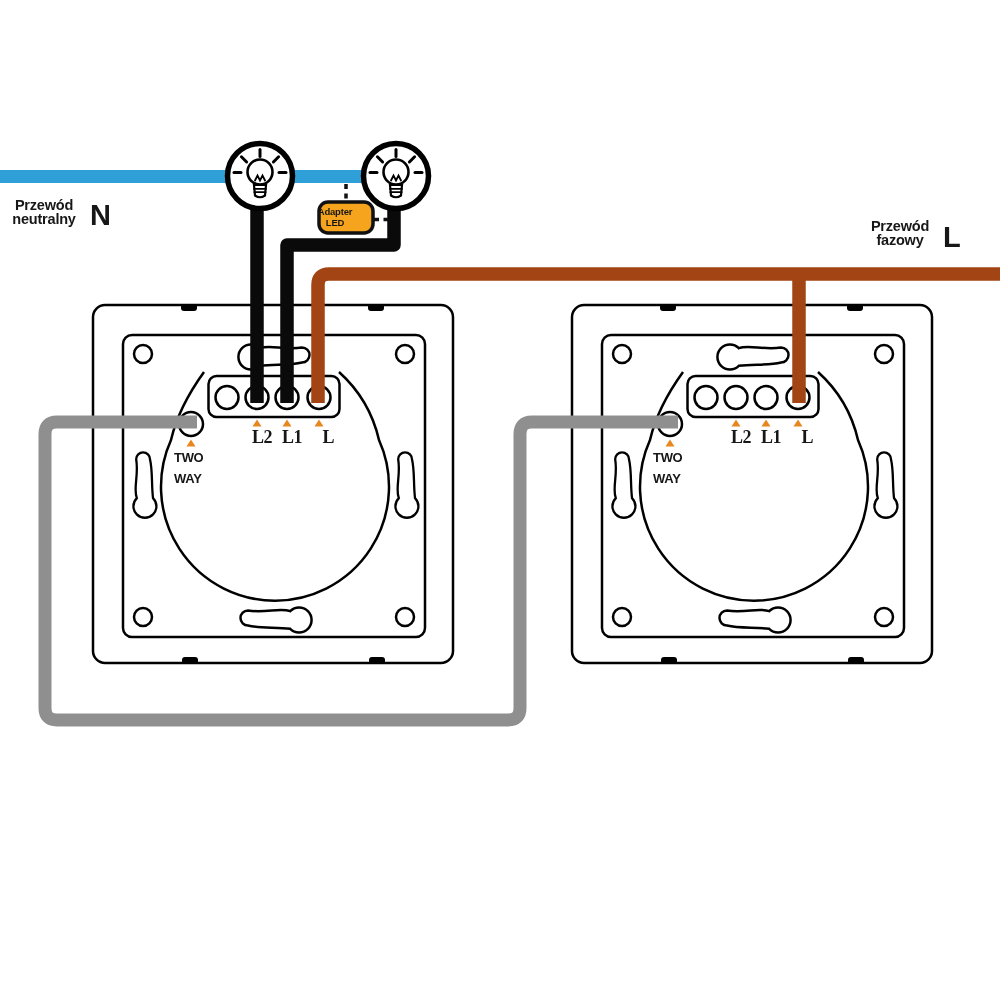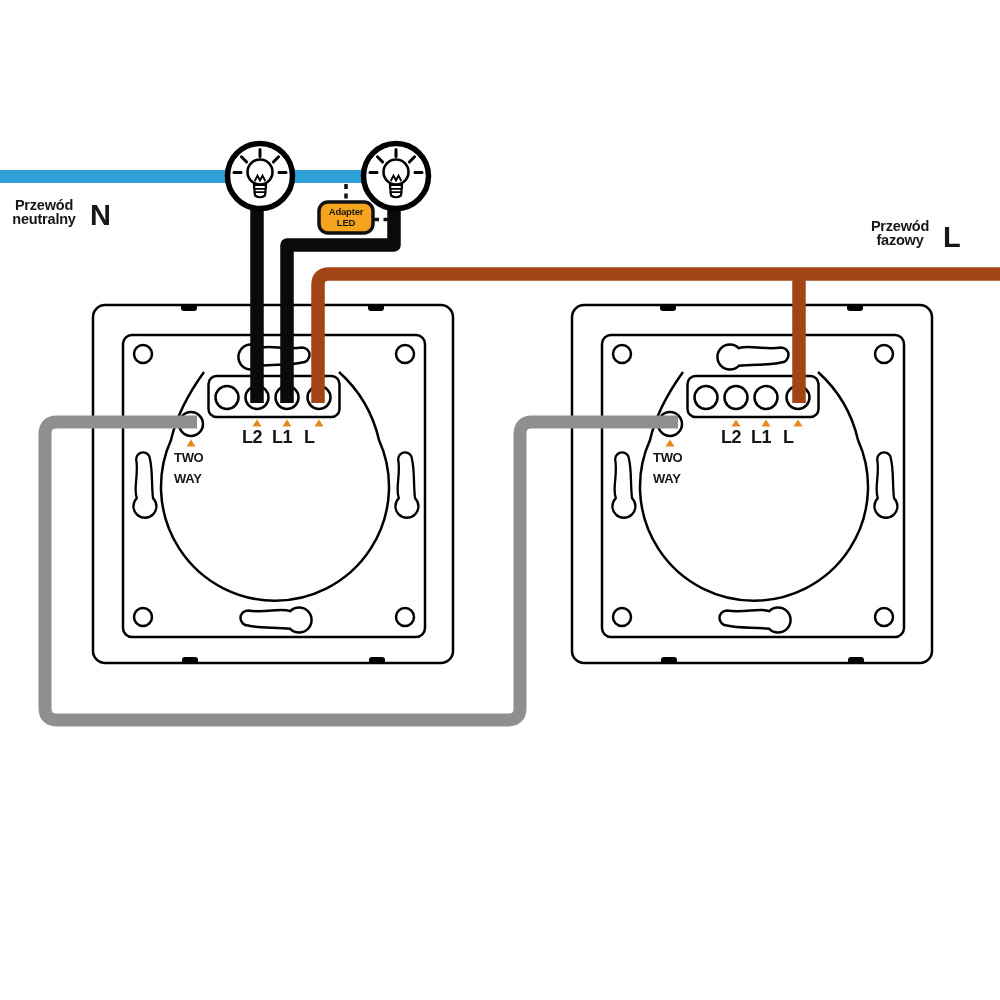--- a/index.html
+++ b/index.html
@@ -3,21 +3,21 @@
 <meta charset="utf-8">
 <style>
   html,body{margin:0;padding:0;background:#fff;}
   #stage{position:relative;width:1000px;height:1000px;background:#fff;overflow:hidden;
          font-family:"Liberation Sans", sans-serif;color:#151515;}
   #diagram-svg{position:absolute;left:0;top:0;}
   .txt{position:absolute;font-weight:700;color:#171717;white-space:nowrap;}
   .wire-label{font-size:14.5px;line-height:13.5px;text-align:center;letter-spacing:-0.2px;}
   .wire-symbol{font-size:29px;line-height:29px;letter-spacing:-0.5px;}
   .adapter-label{font-size:9.5px;line-height:11px;text-align:center;letter-spacing:-0.2px;}
-  .terminal-label{font-size:18px;line-height:18px;width:30px;text-align:left;letter-spacing:-0.5px;}
+  .terminal-label{font-size:18px;line-height:18px;width:30px;text-align:right;letter-spacing:-0.5px;font-family:Liberation Serif, serif;}
   .twoway-label{font-size:13px;line-height:21px;letter-spacing:-0.3px;}
   .lbl-line{display:block;}
 </style>
 </head>
 <body>
 
 <div id="stage">
 
   <svg id="diagram-svg" width="1000" height="1000" viewBox="0 0 1000 1000">
     <defs>
@@ -117,21 +117,21 @@
     <span class="lbl-line">neutralny</span>
   </div>
   <div class="txt wire-symbol" style="left:90px;top:201px;">N</div>
 
   <div class="txt wire-label" style="left:858px;top:220px;width:84px;">
     <span class="lbl-line">Przewód</span>
     <span class="lbl-line">fazowy</span>
   </div>
   <div class="txt wire-symbol" style="left:943px;top:223px;">L</div>
 
-  <div class="txt adapter-label" style="left:319px;top:206px;width:54px;">
+  <div class="txt adapter-label" style="left:308px;top:206px;width:54px;">
     <span class="lbl-line">Adapter</span>
     <span class="lbl-line">LED</span>
   </div>
 
   <span class="txt terminal-label" style="left:242px;top:428px;">L2</span>
   <span class="txt terminal-label" style="left:272px;top:428px;">L1</span>
   <span class="txt terminal-label" style="left:304px;top:428px;">L</span>
   <div class="txt twoway-label" style="left:174px;top:447px;">
     <span class="lbl-line">TWO</span>
     <span class="lbl-line">WAY</span>

